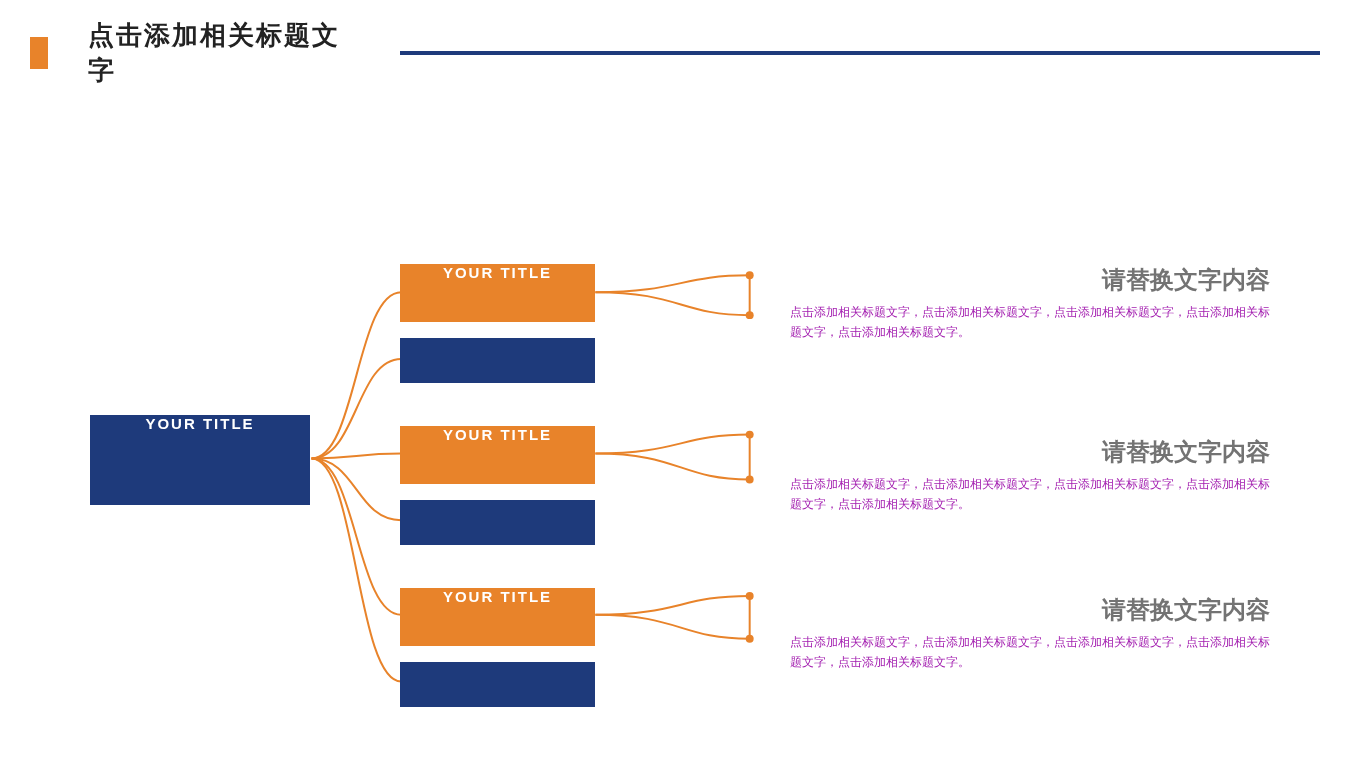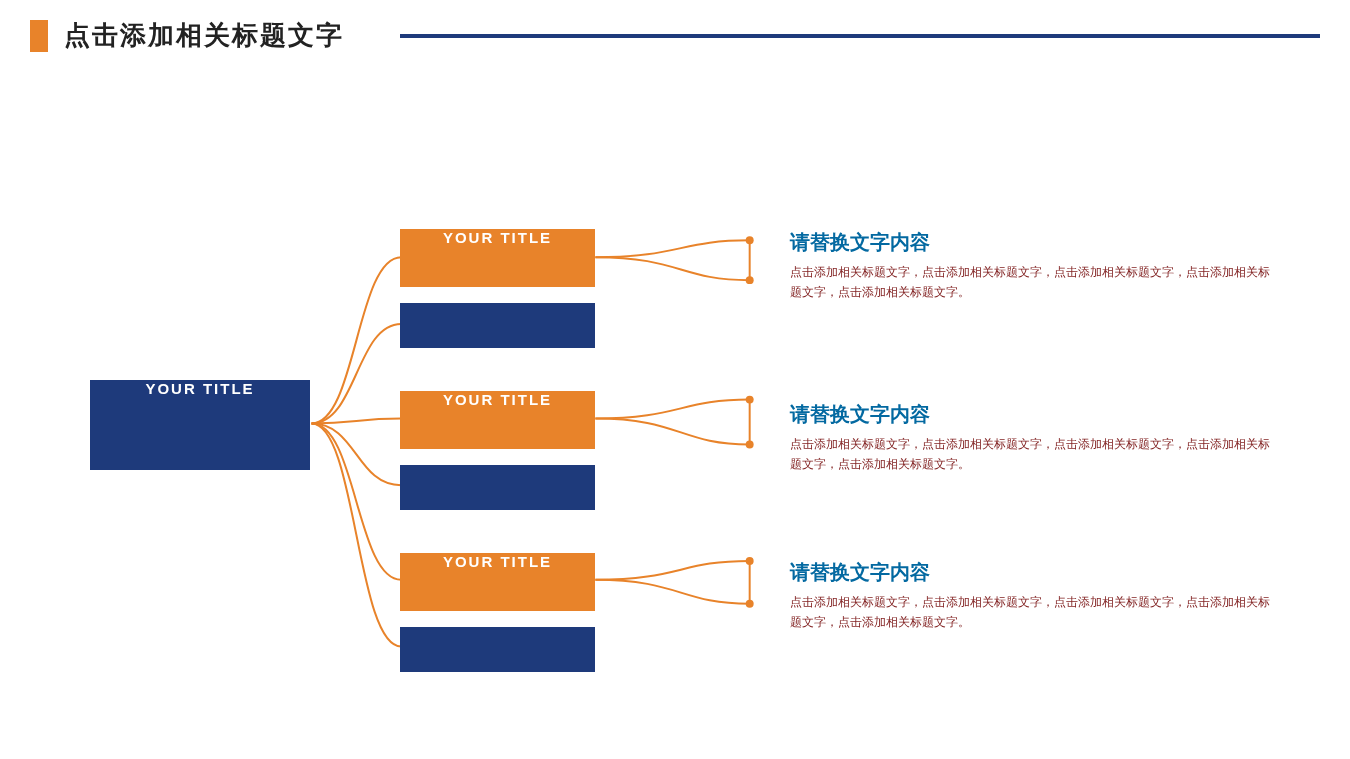--- a/index.html
+++ b/index.html
@@ -11,20 +11,21 @@
       overflow: hidden;
       position: relative;
     }
 
     
     .header {
       display: flex;
       align-items: center;
       padding: 18px 30px;
       border-bottom: none;
+      gap: 24px;
     }
     .header-accent {
       width: 18px;
       height: 32px;
       background: #E8832A;
       margin-right: 16px;
       flex-shrink: 0;
     }
     .header-title {
       font-size: 26px;
@@ -119,28 +120,29 @@
       top: 546px;
     }
 
     
     .text-block {
       position: absolute;
       left: 790px;
       width: 480px;
     }
     .text-block-title {
-      font-size: 20px;
+      font-size: 24px;
       font-weight: bold;
-      color: #0369a1;
+      color: #737373;
       margin-bottom: 6px;
+      text-align: right;
     }
     .text-block-body {
       font-size: 12px;
-      color: #7f1d1d;
+      color: #a21caf;
       line-height: 1.7;
     }
 
     .text-block-1 { top: 148px; }
     .text-block-2 { top: 320px; }
     .text-block-3 { top: 478px; }
   </style>
 </head>
 <body>
 

